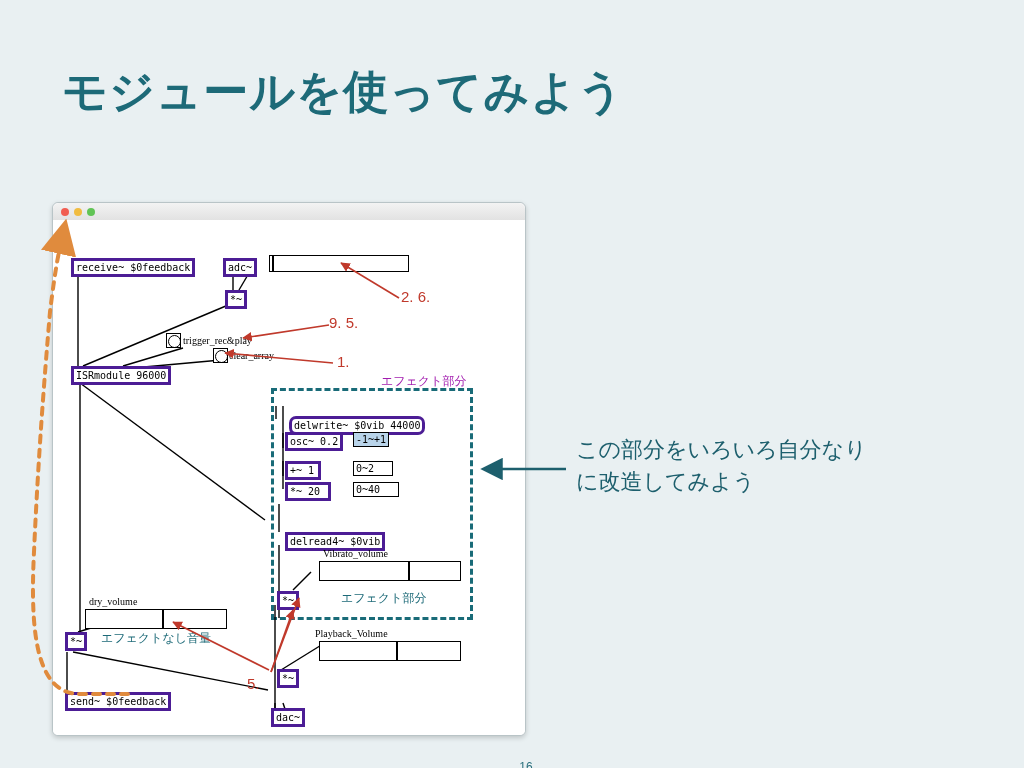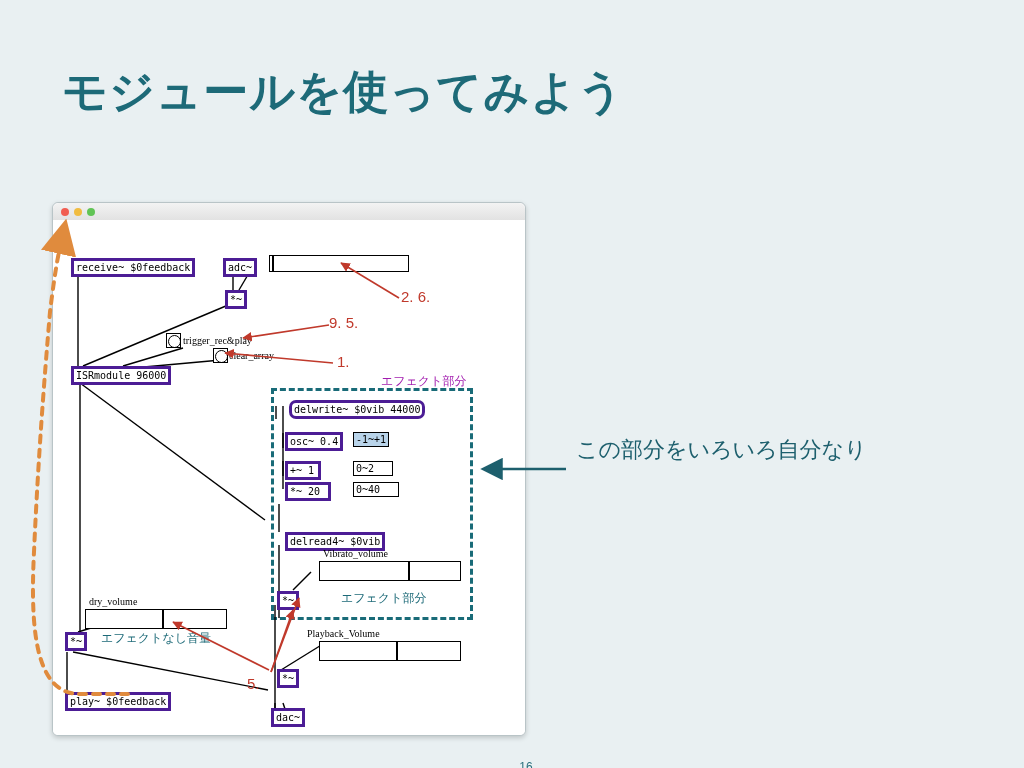--- a/index.html
+++ b/index.html
@@ -299,23 +299,23 @@
       <div class="obj" style="left:172px; top:70px; width:22px;">*~</div>
 
       <div class="bng" style="left:113px; top:113px;"></div>
       <div class="comment" style="left:130px; top:115px;">trigger_rec&amp;play</div>
       <div class="bng" style="left:160px; top:128px;"></div>
       <div class="comment" style="left:176px; top:130px;">clear_array</div>
 
       <div class="obj" style="left:18px; top:146px;">ISRmodule 96000</div>
 
       <div class="jp-label" style="left:328px; top:153px; color:#a21caf;text-align:center;">エフェクト部分</div>
-      <div class="obj" style="left:236px; top:180px;border-radius:7px;">delwrite~ $0vib 44000</div>
-
-      <div class="obj" style="left:232px; top:212px;">osc~ 0.4</div>
+      <div class="obj" style="left:236px; top:196px;border-radius:7px;">delwrite~ $0vib 44000</div>
+
+      <div class="obj" style="left:232px; top:212px;">osc~ 0.2</div>
       <div class="numbox selected" style="left:300px; top:212px;">-1~+1</div>
 
       <div class="obj" style="left:232px; top:241px; width:36px;">+~ 1</div>
       <div class="numbox" style="left:300px; top:241px; width:40px;">0~2</div>
 
       <div class="obj" style="left:232px; top:262px; width:46px;">*~ 20</div>
       <div class="numbox" style="left:300px; top:262px; width:46px;">0~40</div>
 
       <div class="obj" style="left:232px; top:312px;">delread4~ $0vib</div>
 
@@ -327,27 +327,27 @@
       <div class="obj" style="left:224px; top:371px; width:22px;">*~</div>
       <div class="jp-label" style="left:288px; top:370px;">エフェクト部分</div>
 
       <div class="comment" style="left:36px; top:376px;">dry_volume</div>
       <div class="hslider" style="left:32px; top:389px; width:142px; height:20px;">
         <div class="knob" style="left:76px;"></div>
       </div>
       <div class="obj" style="left:12px; top:412px; width:22px;">*~</div>
       <div class="jp-label" style="left:48px; top:410px;">エフェクトなし音量</div>
 
-      <div class="comment" style="left:254px; top:408px;">Playback_Volume</div>
+      <div class="comment" style="left:262px; top:408px;">Playback_Volume</div>
       <div class="hslider" style="left:266px; top:421px; width:142px; height:20px;">
         <div class="knob" style="left:76px;"></div>
       </div>
       <div class="obj" style="left:224px; top:449px; width:22px;">*~</div>
 
-      <div class="obj" style="left:12px; top:472px;">play~ $0feedback</div>
+      <div class="obj" style="left:12px; top:472px;">send~ $0feedback</div>
       <div class="obj" style="left:218px; top:488px; width:34px;">dac~</div>
 
       <div class="annot-num" style="left:348px; top:68px;">2. 6.</div>
       <div class="annot-num" style="left:276px; top:94px;">9. 5.</div>
       <div class="annot-num" style="left:284px; top:133px;">1.</div>
       <div class="annot-num" style="left:194px; top:455px;">5.</div>
     </div>
   </div>
 
   <svg id="outer-annots" viewBox="0 0 1024 768">
@@ -364,16 +364,17 @@
       <path d="M128,662 L80,662 C36,662 30,600 34,520 C38,430 44,350 50,280 C56,230 60,215 62,206" marker-end="url(#orangehead)"></path>
     </g>
 
     <g stroke="#1d5f6d" stroke-width="2.5" fill="none">
       <line x1="566" y1="437" x2="484" y2="437" marker-end="url(#tealhead)"></line>
     </g>
   </svg>
 
   <div id="side-note">
     <div>この部分をいろいろ自分なり</div>
+    <div>に改造してみよう</div>
   </div>
 
   <div id="page-number">16</div>
 </div>
 
 </body></html>

